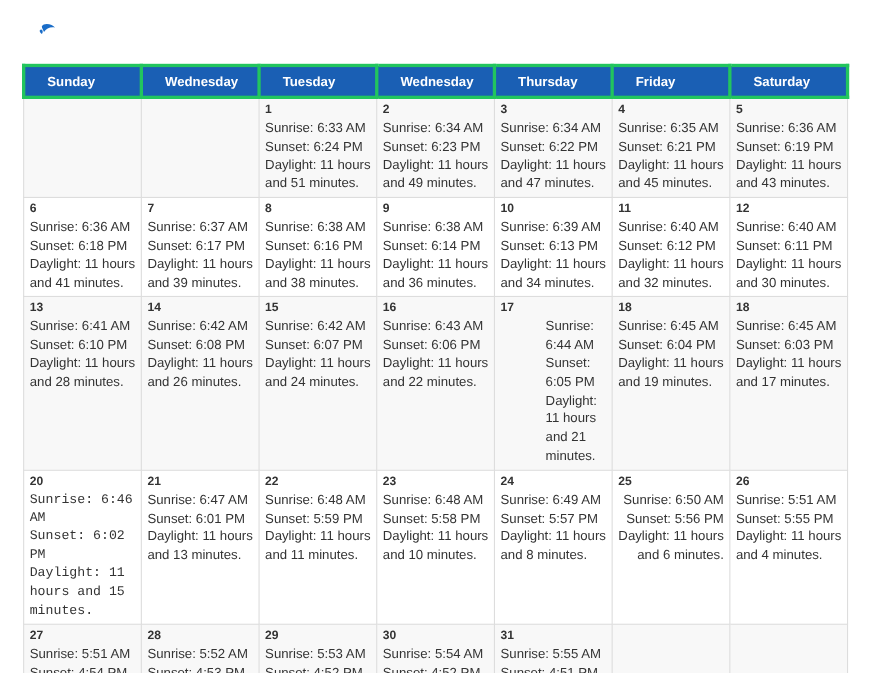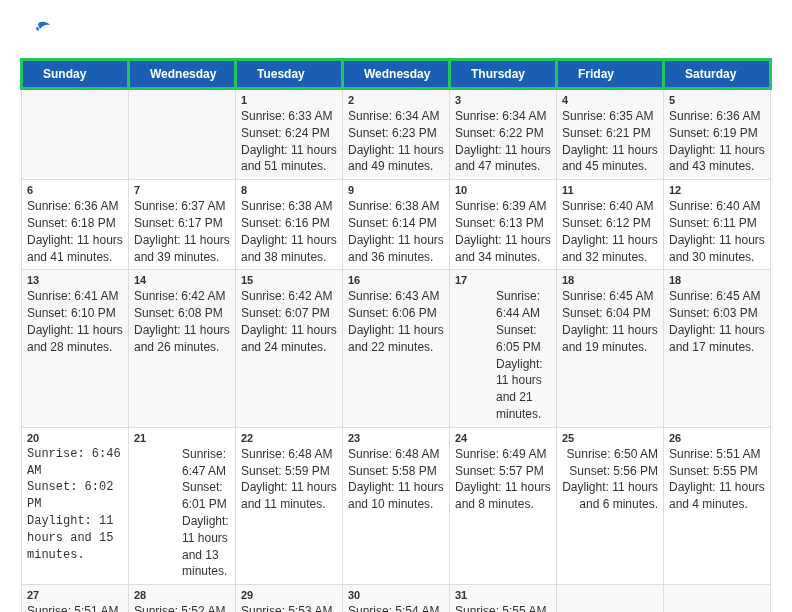--- a/index.html
+++ b/index.html
@@ -242,21 +242,21 @@
       </tr>
       <tr>
         <td>
           <span class="day-num">20</span>
           <div class="cell-text" style="white-space: pre-line; font-family: Liberation Mono, monospace;">Sunrise: 6:46 AM
 Sunset: 6:02 PM
 Daylight: 11 hours and 15 minutes.</div>
         </td>
         <td>
           <span class="day-num">21</span>
-          <div class="cell-text" style="white-space: pre-line; margin-left: 48px;">Sunrise: 6:47 AM
+          <div class="cell-text" style="white-space: pre-line;">Sunrise: 6:47 AM
 Sunset: 6:01 PM
 Daylight: 11 hours and 13 minutes.</div>
         </td>
         <td>
           <span class="day-num">22</span>
           <div class="cell-text" style="white-space: pre-line;">Sunrise: 6:48 AM
 Sunset: 5:59 PM
 Daylight: 11 hours and 11 minutes.</div>
         </td>
         <td>

